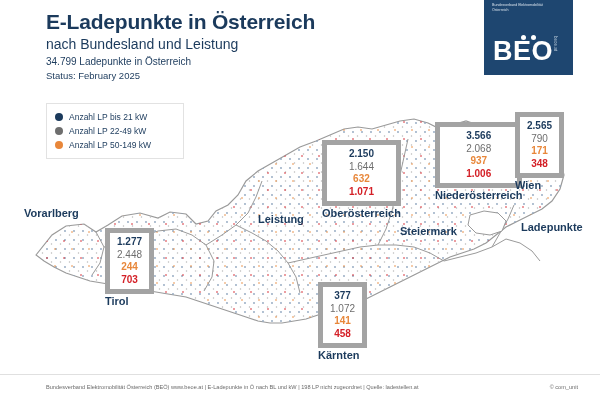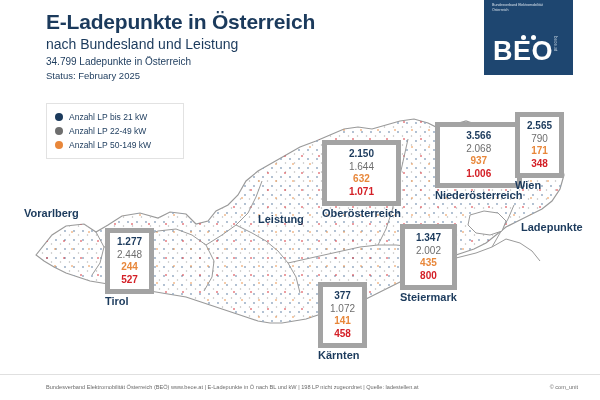--- a/index.html
+++ b/index.html
@@ -197,21 +197,21 @@
 
 <div class="state" style="left:24px;top:206px;">
   <div class="state-name">Vorarlberg</div>
 </div>
 
 <div class="state" style="left:105px;top:212px;margin-top:16px;">
   <div class="box">
     <div class="v v1">1.277</div>
     <div class="v v2">2.448</div>
     <div class="v v3">244</div>
-    <div class="v v4">527</div>
+    <div class="v v4">703</div>
   </div>
   <div class="state-name">Tirol</div>
 </div>
 
 <div class="state" style="left:258px;top:212px;">
   <div class="state-name">Leistung</div>
 </div>
 
 <div class="state" style="left:322px;top:140px;">
   <div class="box">
@@ -237,26 +237,20 @@
   <div class="box">
     <div class="v v1">2.565</div>
     <div class="v v2">790</div>
     <div class="v v3">171</div>
     <div class="v v4">348</div>
   </div>
   <div class="state-name">Wien</div>
 </div>
 
 <div class="state" style="left:400px;top:224px;">
-  <div class="box">
-    <div class="v v1">1.347</div>
-    <div class="v v2">2.002</div>
-    <div class="v v3">435</div>
-    <div class="v v4">800</div>
-  </div>
   <div class="state-name">Steiermark</div>
 </div>
 
 <div class="state" style="left:318px;top:282px;">
   <div class="box">
     <div class="v v1">377</div>
     <div class="v v2">1.072</div>
     <div class="v v3">141</div>
     <div class="v v4">458</div>
   </div>

